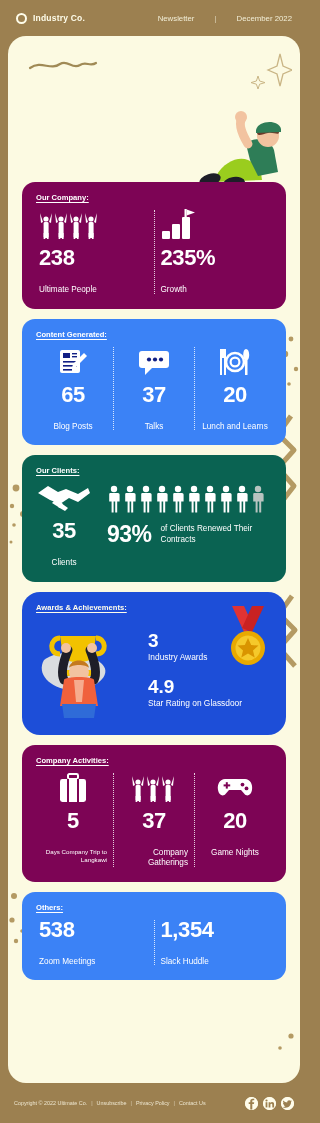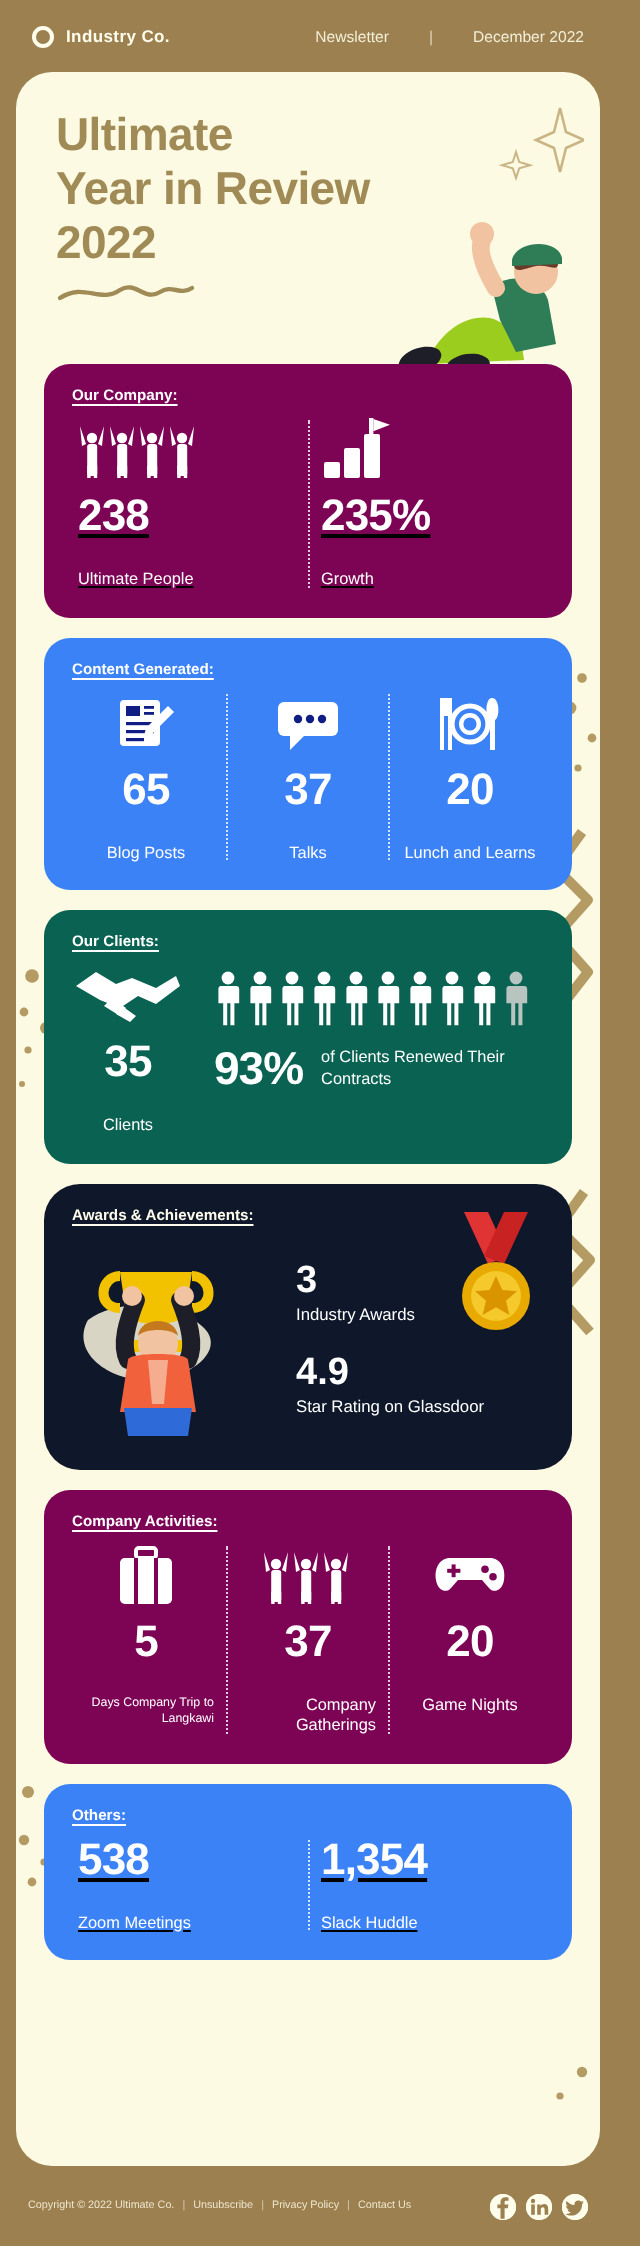--- a/index.html
+++ b/index.html
@@ -56,21 +56,21 @@
   
   .card {
     margin:0 14px 10px 14px;
     border-radius:13px;
     padding:11px 14px 13px 14px;
     position:relative;
   }
   .card.purple { background:#7D0455; }
   .card.blue   { background:#3b82f6; }
   .card.green  { background:#0A6352; }
-  .card.tan    { background:#0f172a;border-radius:18px; }
+  .card.tan    { background:#1d4ed8;border-radius:18px; }
 
   .card-head {
     color:#FFFFFF;
     font-size:7.6px;
     font-weight:bold;
     text-decoration:underline;
     text-underline-offset:2px;
     margin-bottom:6px;
     display:block;
   }
@@ -78,21 +78,21 @@
 
   .cols { display:flex; align-items:stretch; }
   .col {
     flex:1;
     display:flex;
     flex-direction:column;
     align-items:center;
     text-align:right;
     padding:0 3px;
   }
-  .col.lefted { align-items:flex-start; text-align:left;text-decoration:underline; }
+  .col.lefted { align-items:flex-start; text-align:left; }
   .divider {
     width:1px;
     border-left:1.6px dotted rgba(255,255,255,.8);
     margin:2px 3px;
     flex:0 0 auto;
   }
 
   .icon-wrap {
     height:34px;
     display:flex;
@@ -195,25 +195,20 @@
       <circle cx="283" cy="1000" r="2.6"></circle>
         <circle cx="272" cy="1012" r="1.8"></circle>
     </g>
     <g stroke="#B49A63" stroke-width="5" fill="none" stroke-linejoin="round">
       <path d="M283 380 L270 398 L286 414 L270 432 L286 450 L272 468"></path>
       <path d="M284 560 L271 578 L287 594 L271 612 L287 630"></path>
     </g>
   </svg>
 
   <div class="hero">
-    <h1>
-      <span>Ultimate</span><br>
-      <span>Year in Review</span><br>
-      <span>2022</span>
-    </h1>
     <svg class="squiggle" width="70" height="14" viewBox="0 0 70 14">
       <path d="M2 9 C14 1, 22 12, 32 5 C40 0, 44 11, 52 6 C58 2, 62 8, 68 4" stroke="#A08A56" stroke-width="2.2" fill="none" stroke-linecap="round"></path>
     </svg>
 
     
     <svg class="deco" style="right:8px;top:16px;" width="44" height="42" viewBox="0 0 44 42">
       <path d="M32 2 L35 14 L44 18 L35 22 L32 34 L29 22 L20 18 L29 14 Z" fill="#FCFAE2" stroke="#C9B585" stroke-width="1.3"></path>
       <path d="M10 24 L11.6 29 L17 30.6 L11.6 32.2 L10 37 L8.4 32.2 L3 30.6 L8.4 29 Z" fill="#FCFAE2" stroke="#C9B585" stroke-width="1"></path>
     </svg>
 

